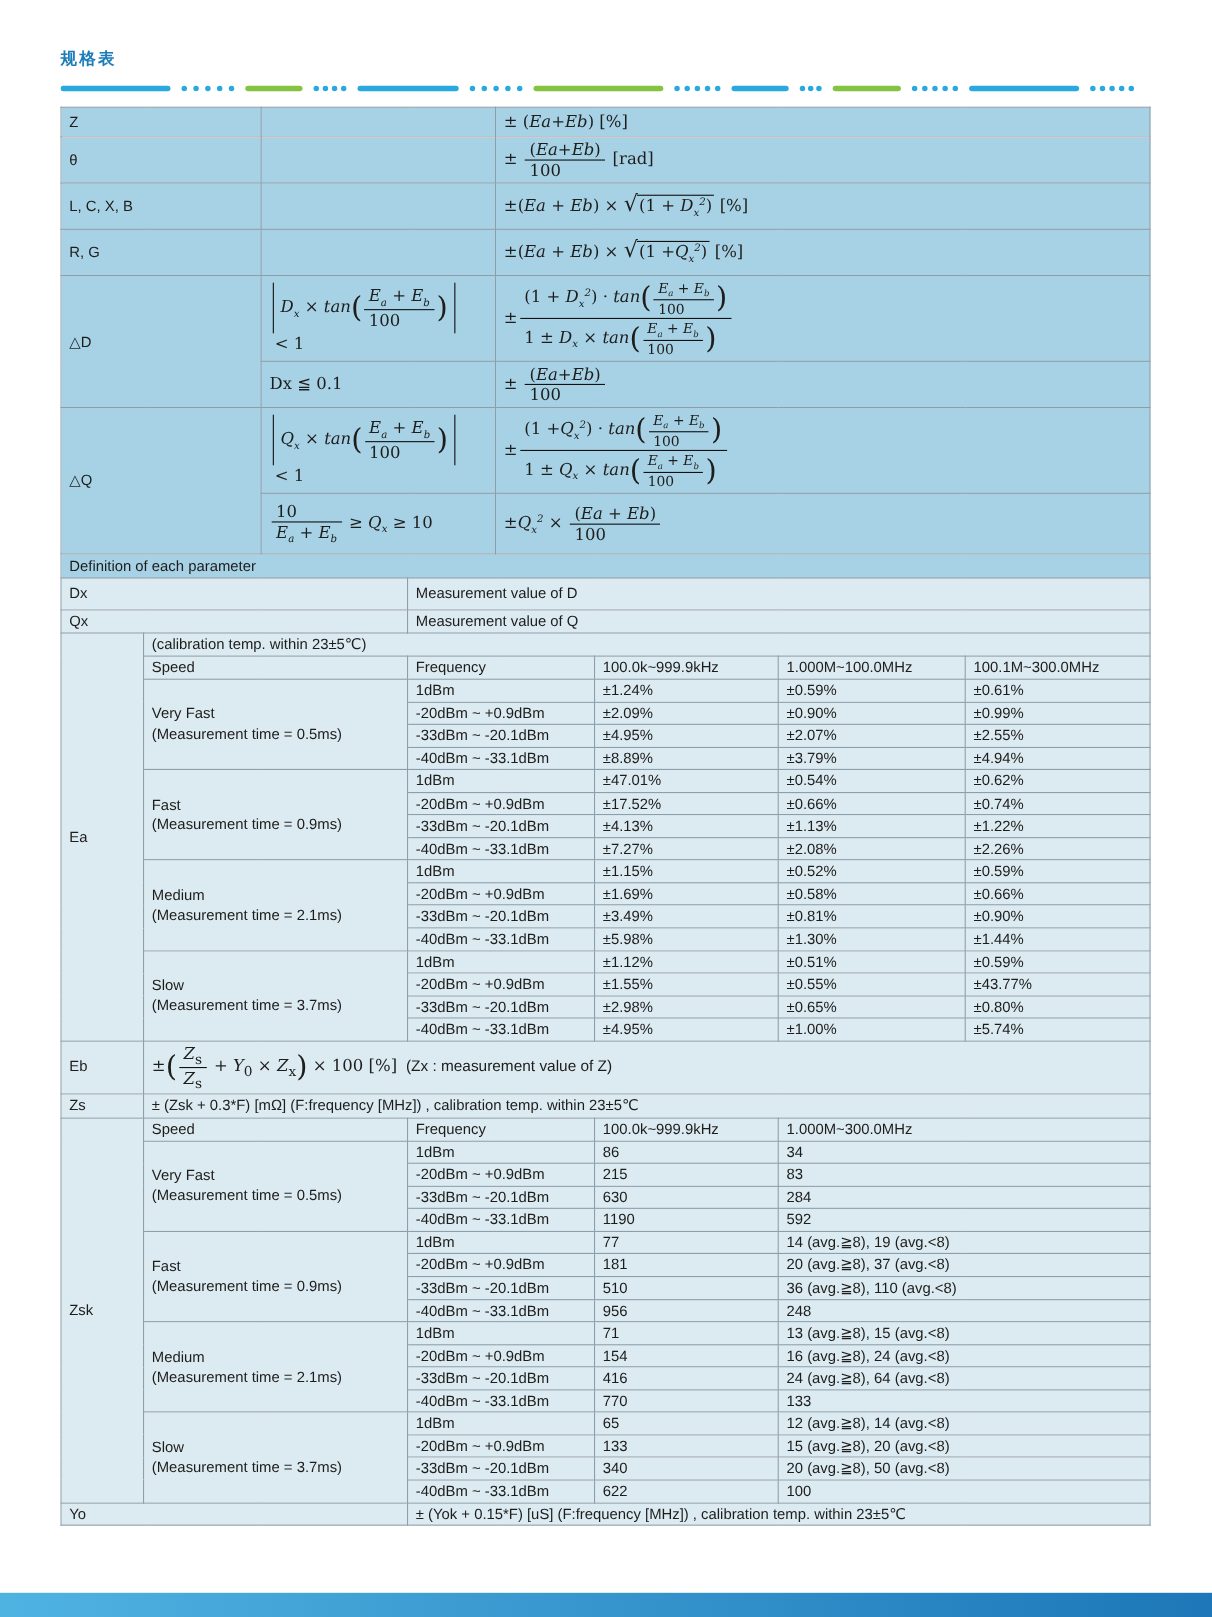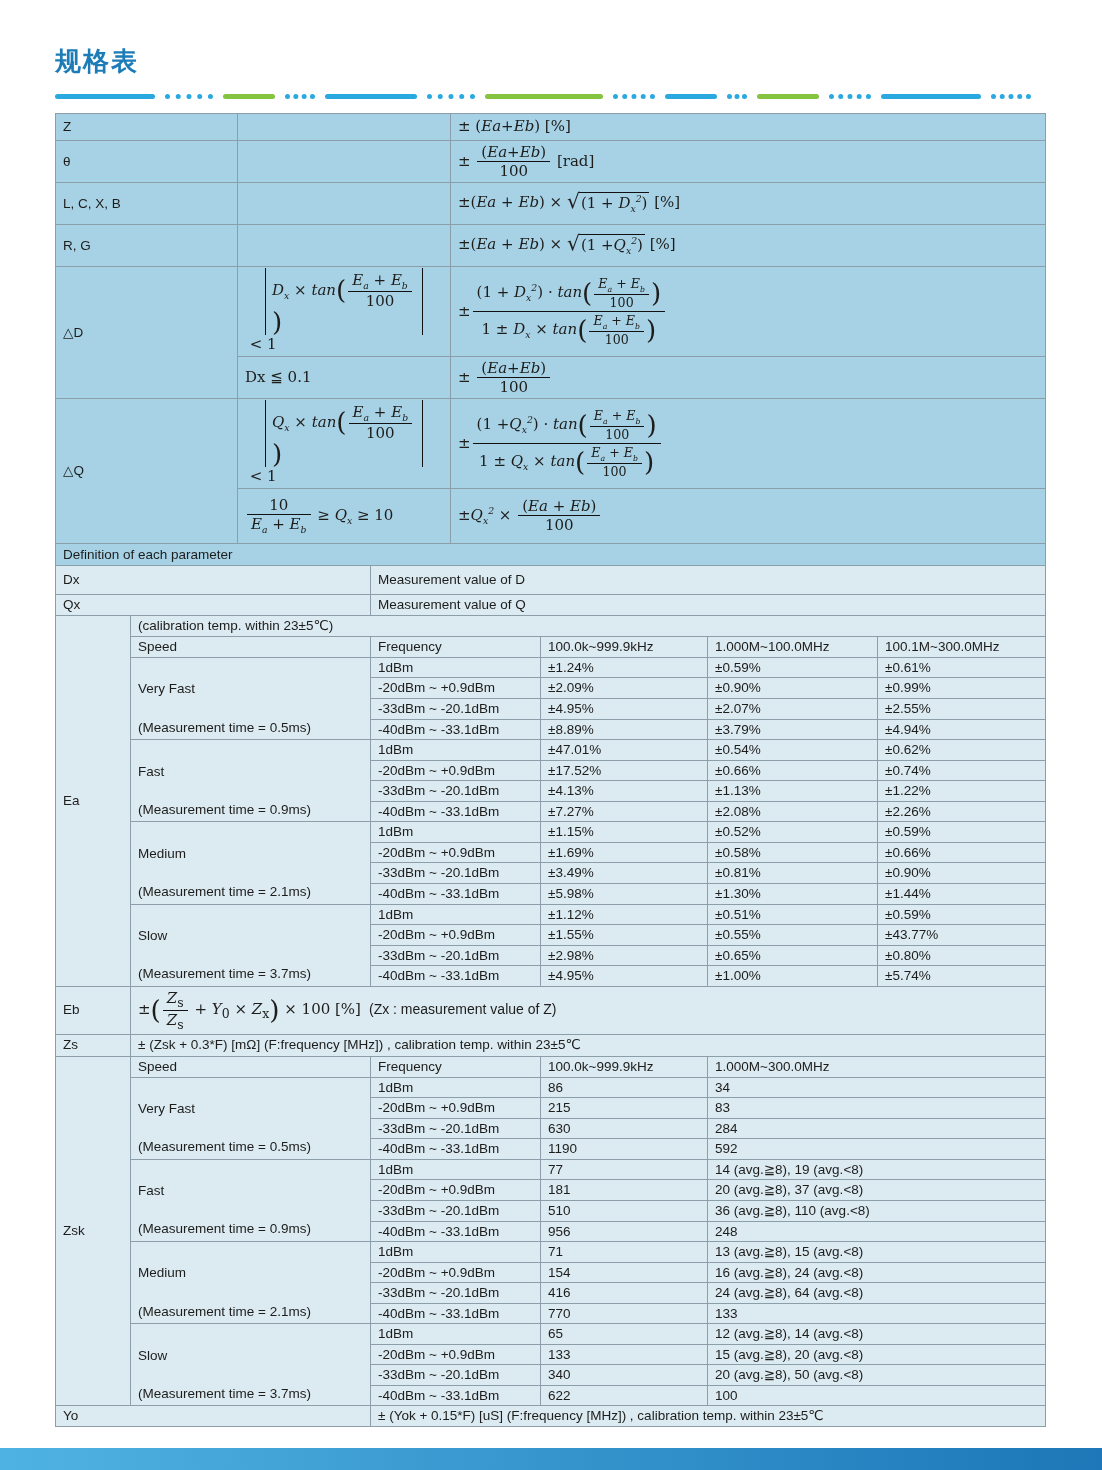--- a/index.html
+++ b/index.html
@@ -4,46 +4,46 @@
 <style>
   :root{
     --title-color:#1c7cb8; --divider-blue:#2aa9e0; --divider-green:#84c441;
     --cell-blue:#a7d1e5; --cell-light:#dceaf2; --border:#8c9ea9;
     --footer1:#4fb3e2; --footer2:#1d77b8;
   }
   html,body{margin:0;padding:0;background:#ffffff;}
   .page{position:relative;width:1102px;height:1470px;background:#fff;overflow:hidden;
         font-family:"Liberation Sans","DejaVu Sans",sans-serif;color:#1d1d1b;}
   .content{padding:44px 57px 0 55px;}
-  .title{font-size:26px;font-weight:bold;color:var(--title-color);margin:0 0 13px 0;letter-spacing:2px;}
+  .title{font-size:15px;font-weight:bold;color:var(--title-color);margin:0 0 13px 0;letter-spacing:2px;}
   
   .divider{display:flex;align-items:center;height:8px;overflow:hidden;margin:0 0 13px 0;width:990px;}
   .divider .dash{height:5px;border-radius:3px;margin-right:10px;flex:none;}
   .divider .dots{height:0;margin-right:10px;flex:none;border-bottom:5px dotted var(--divider-blue);}
   .divider .c-b{background:var(--divider-blue);}
   .divider .c-g{background:var(--divider-green);}
   
   table.spec{border-collapse:collapse;table-layout:fixed;width:990px;border:1px solid var(--border);}
   td{border:1px solid var(--border);padding:1px 7px;font-size:13.5px;line-height:1.3;
      vertical-align:middle;overflow:hidden;}
   .med{background:var(--cell-blue);}
   .light{background:var(--cell-light);}
   .lab{text-align:left;}
-  .ctr div{line-height:1.35;margin-top:20px;}
+  .ctr div{line-height:1.35;}
   
   .fcell,.formula{font-family:"DejaVu Serif","Liberation Serif",serif;font-size:15px;}
   .fcell .mt,.fcell .mi{white-space:pre;}
   .mi{font-style:italic;}
-  .frac{display:inline-block;text-align:center;vertical-align:middle;margin:1px 2px;}
+  .frac{display:inline-block;text-align:left;vertical-align:middle;margin:1px 2px;}
   .fn,.fd{display:block;padding:0 4px;line-height:1.2;}
   .fd{border-top:1.2px solid #111;}
   .frac .frac{font-size:0.84em;}
   .fcell sub,.fcell sup{font-size:0.62em;font-style:italic;}
   .abs{display:inline-block;vertical-align:middle;border-left:1.4px solid #111;
-       border-right:1.4px solid #111;padding:2px 6px;margin:0 20px;}
+       border-right:1.4px solid #111;padding:2px 6px;margin:0 3px;}
   .bigp{display:inline-block;vertical-align:middle;font-size:1.75em;font-weight:300;line-height:.85;}
   .sqrt{display:inline-block;vertical-align:middle;white-space:nowrap;}
   .rad{font-size:1.35em;line-height:1;}
   .rbody{display:inline-block;border-top:1.2px solid #111;padding:0 2px;margin-left:-1px;}
   .fnote{font-family:"Liberation Sans","DejaVu Sans",sans-serif;font-size:14px;margin-left:8px;}
   
   .footer-bar{position:absolute;left:0;right:0;bottom:0;height:22px;
               background:linear-gradient(90deg,var(--footer1),var(--footer2));}
 </style>
 </head>

